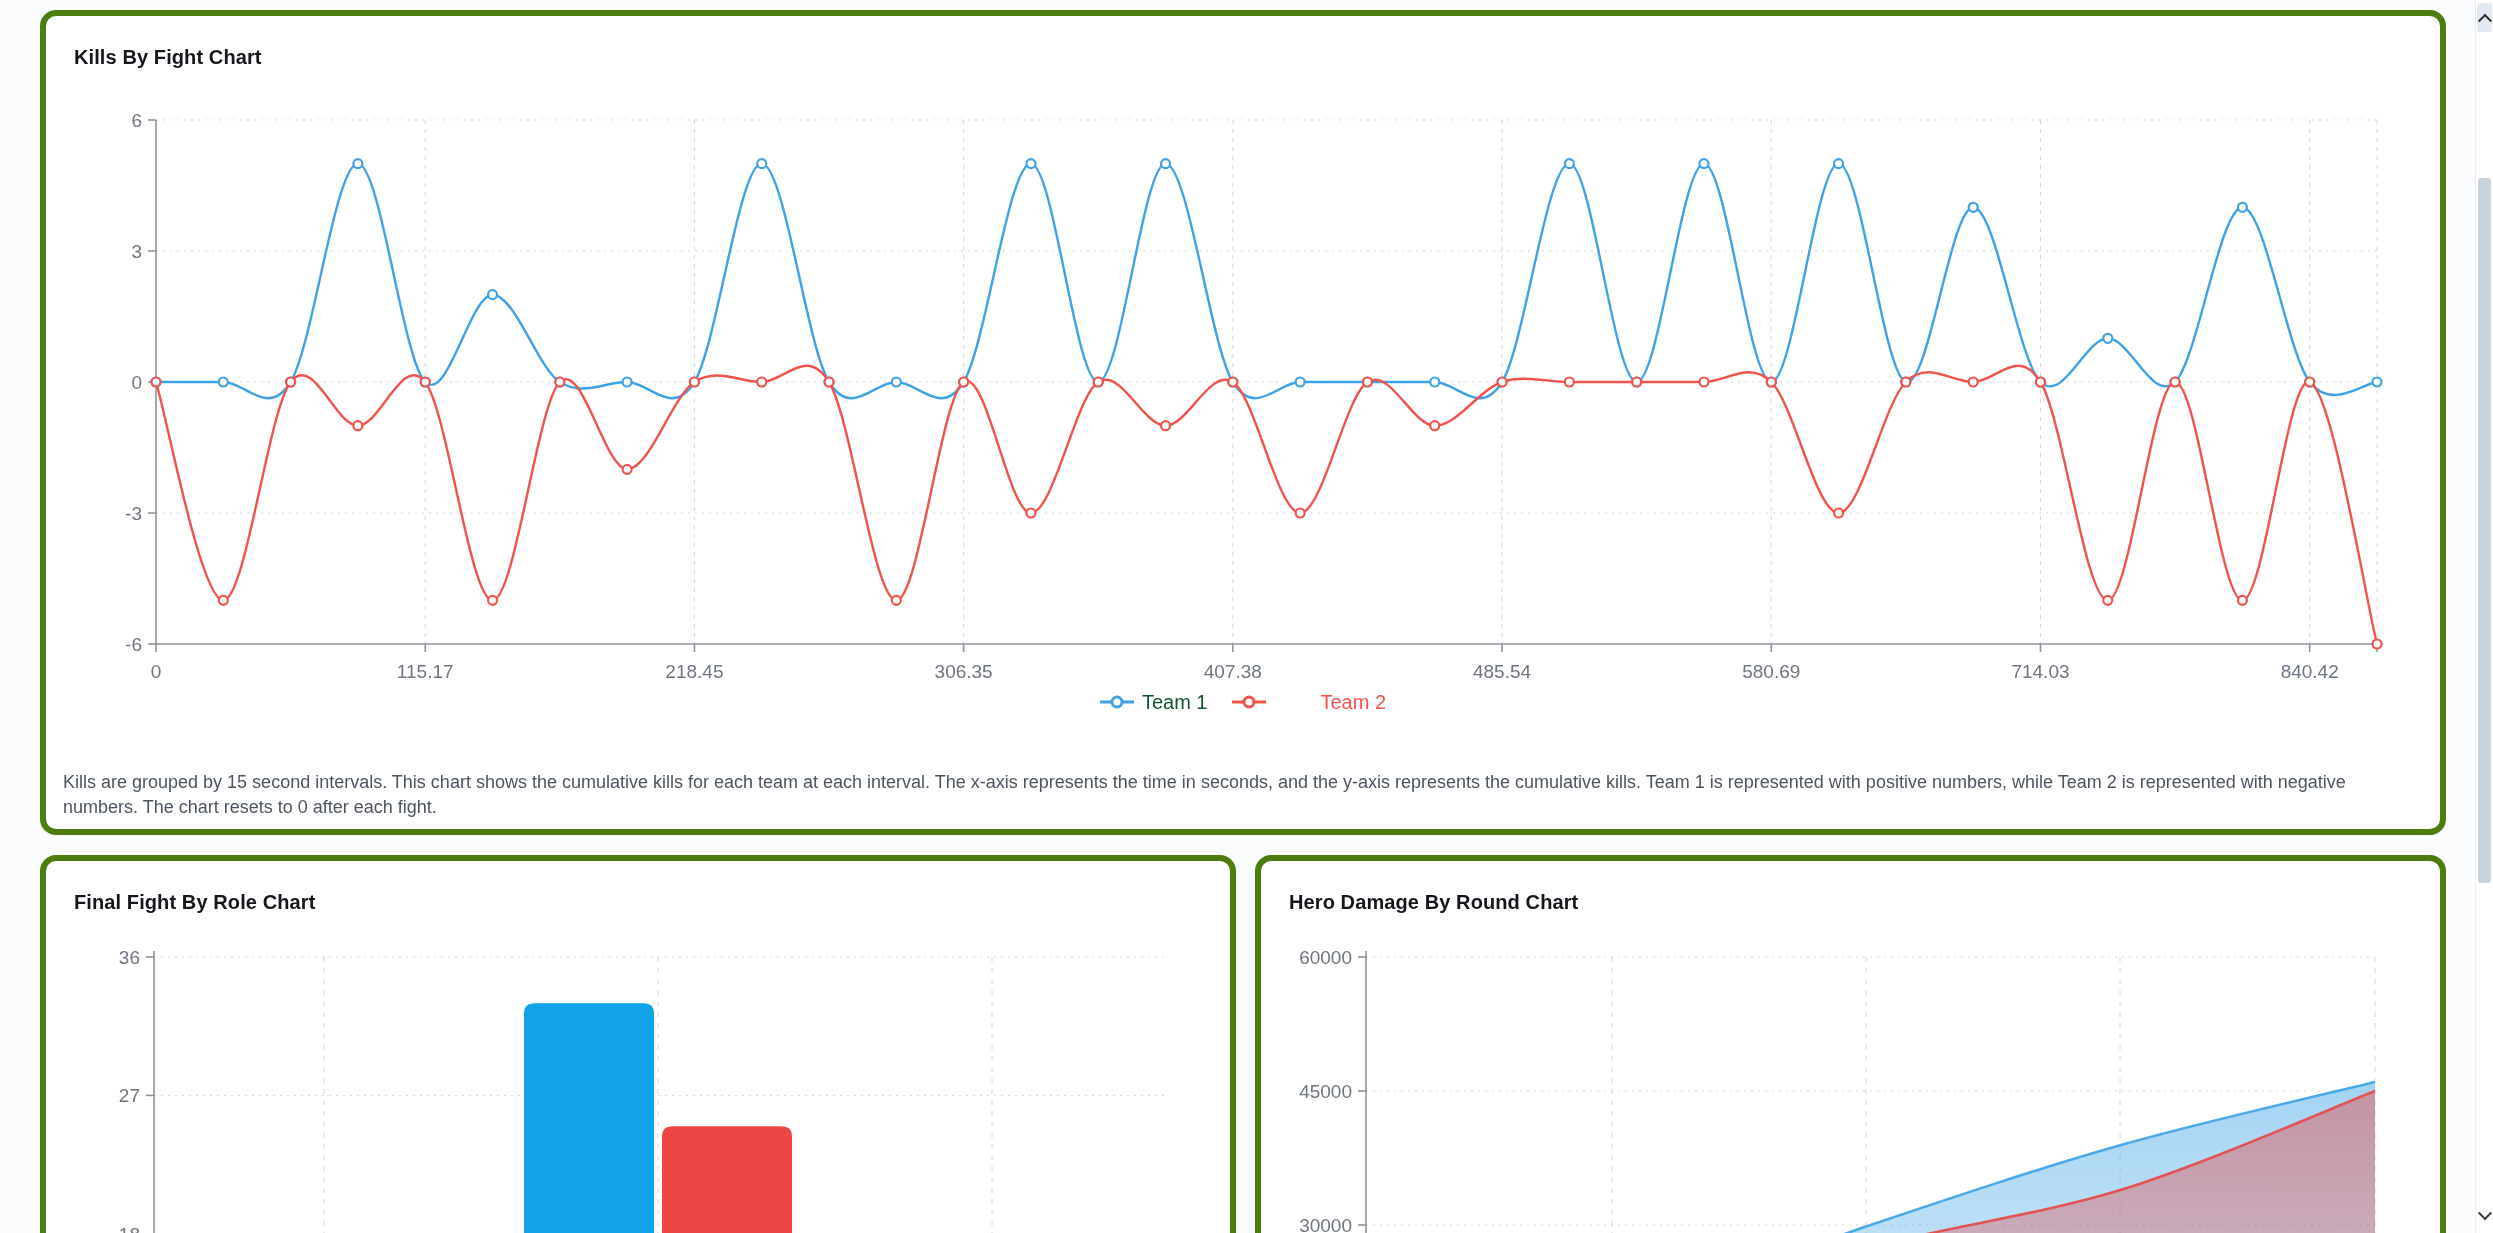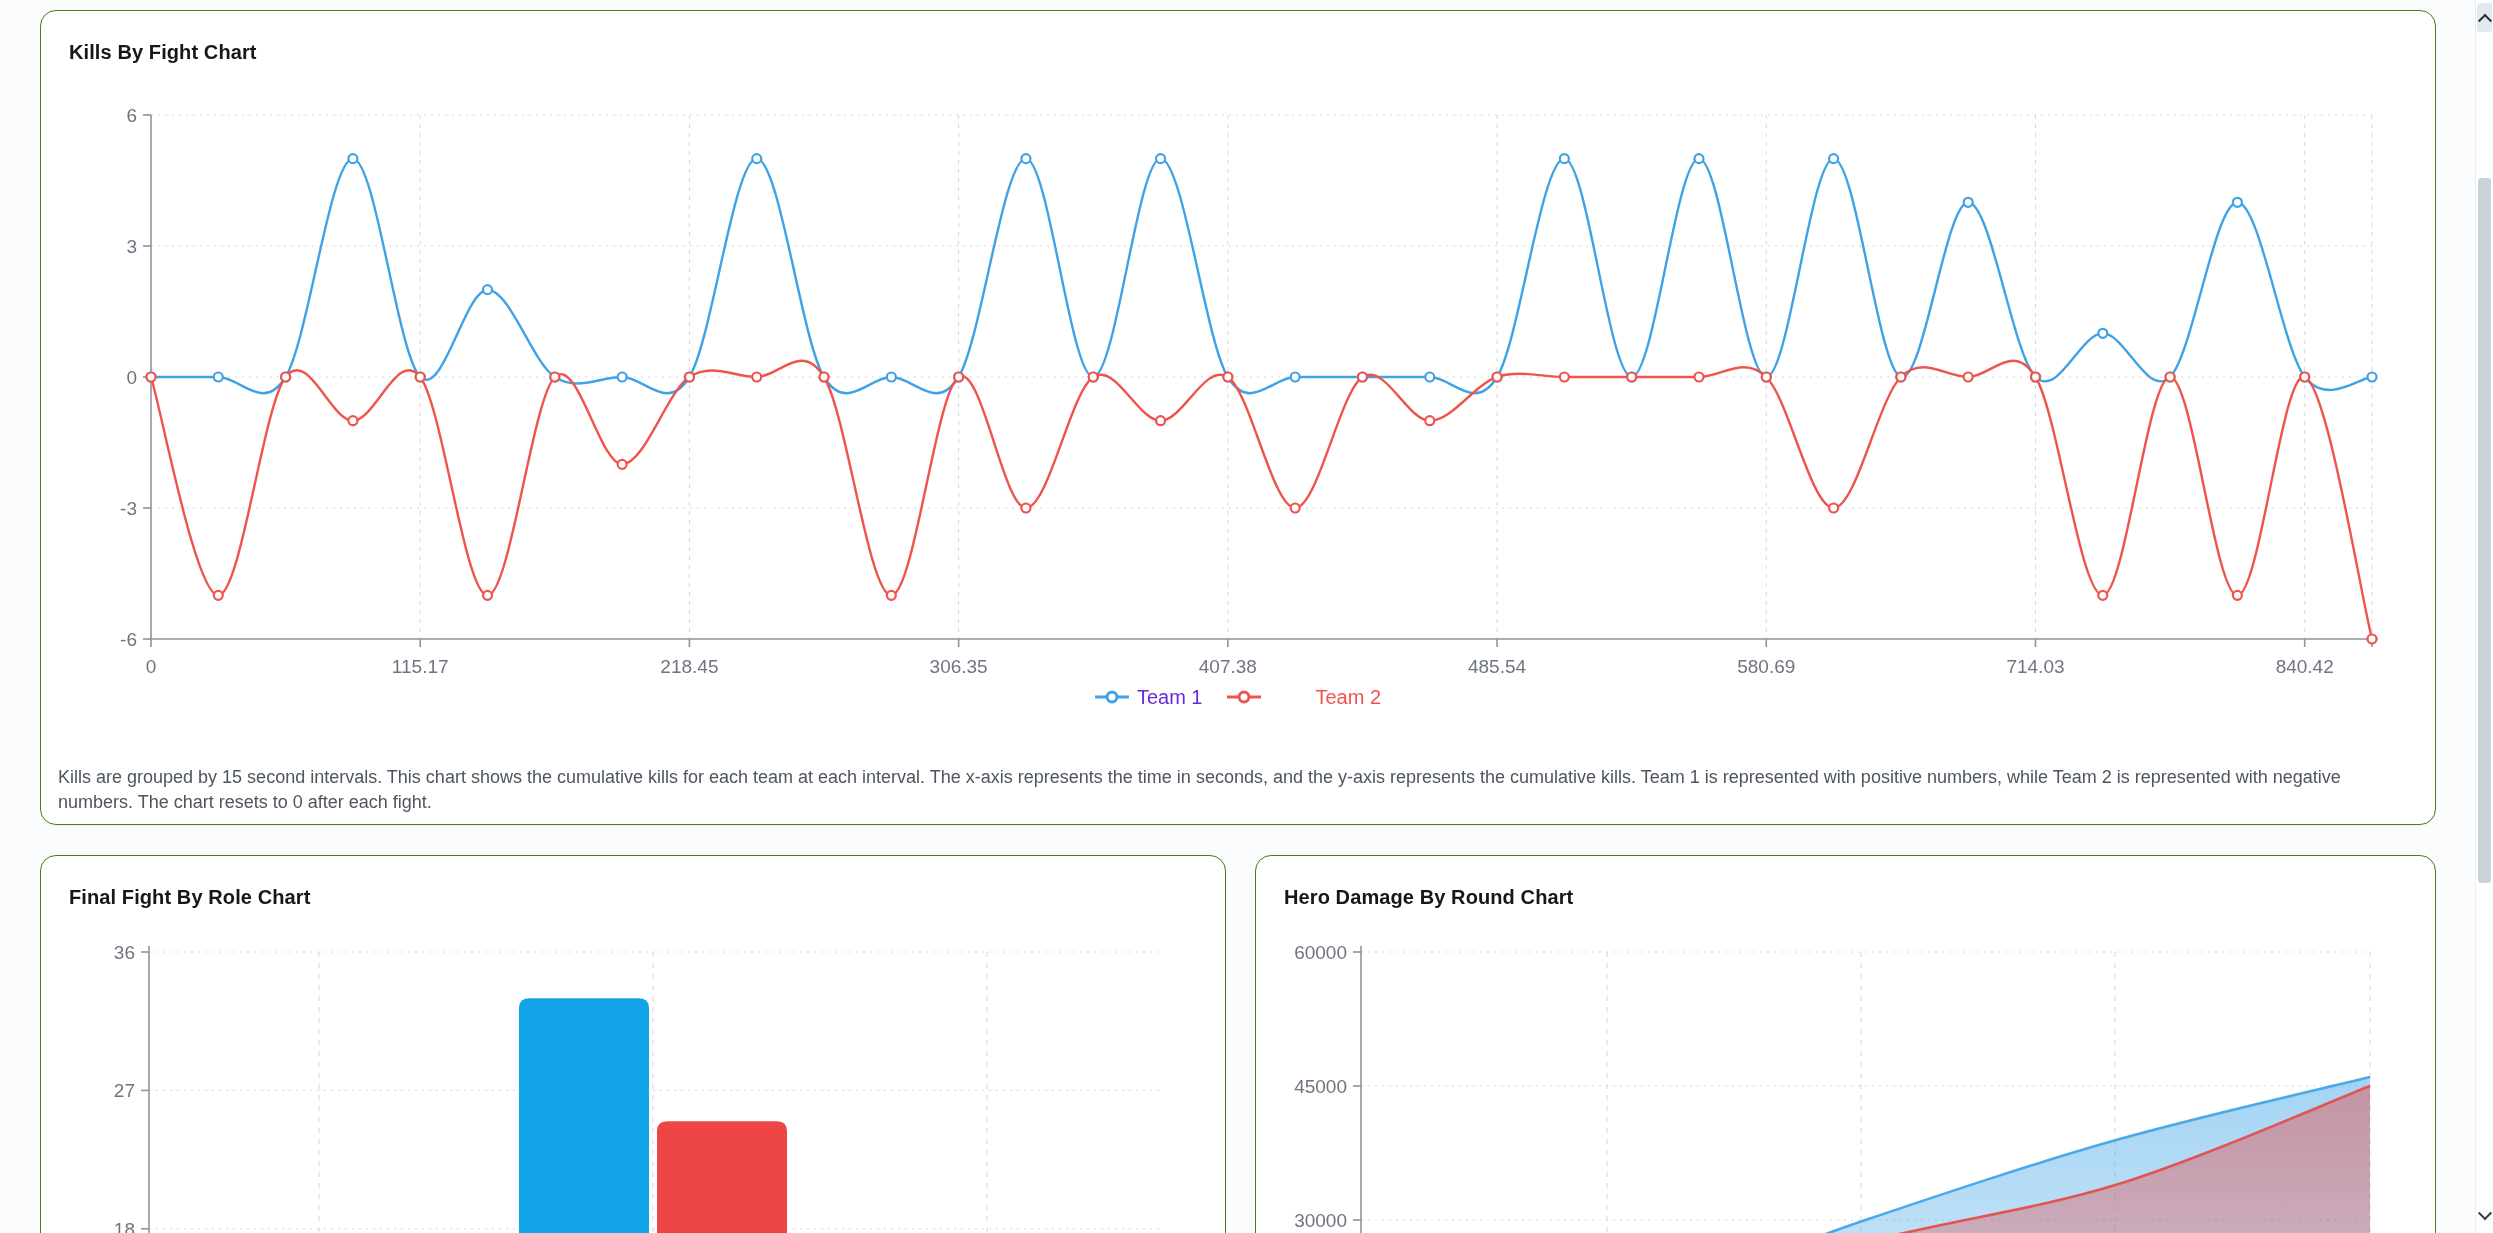--- a/index.html
+++ b/index.html
@@ -1,17 +1,17 @@
 <!DOCTYPE html>
 <html><head>
 <meta charset="utf-8">
 <style>
   html,body{margin:0;padding:0;background:#fbfcfd;font-family:"Liberation Sans",sans-serif;}
   #viewport{position:relative;width:2493px;height:1233px;overflow:hidden;background:#fbfcfd;}
-  .card{position:absolute;background:#ffffff;border:1px solid #4d7c0f;border-radius:16px;box-shadow:0 1px 3px rgba(16,24,40,.04);}
+  .card{position:absolute;background:#ffffff;border:6px solid #4d7c0f;border-radius:16px;box-shadow:0 1px 3px rgba(16,24,40,.04);}
   #card1{left:40px;top:10px;width:2394px;height:813px;}
   #card2{left:40px;top:855px;width:1184px;height:430px;}
   #card3{left:1255px;top:855px;width:1179px;height:430px;}
   .card-title{position:absolute;left:28px;top:30px;margin:0;font-size:20px;font-weight:700;color:#14171c;letter-spacing:.1px;}
   .chart-svg{position:absolute;left:0;top:0;}
   .legend{position:absolute;left:0;top:671px;width:100%;display:flex;justify-content:center;align-items:center;gap:24px;height:30px;}
   .legend-item{display:flex;align-items:center;gap:8px;cursor:pointer;font-size:20px;}
   .desc{position:absolute;left:17px;top:736px;width:2338px;font-size:18px;line-height:25px;color:#4d5560;}
   
   .sb{position:absolute;right:0;top:0;width:17px;height:100%;background:#ffffff;border-left:1px solid #ededf0;}
@@ -152,21 +152,21 @@
           <circle cx="2263.6969696969695" cy="366" r="4.5" fill="#ffffff" stroke="#ef544c" stroke-width="2.2"></circle>
           <circle cx="2331" cy="628.02" r="4.5" fill="#ffffff" stroke="#ef544c" stroke-width="2.2"></circle>
         </g>
       </svg>
     <div class="legend">
       <div class="legend-item">
         <svg class="legend-ic" width="34" height="14">
             <line x1="0" y1="7" x2="34" y2="7" stroke="#3fa2e6" stroke-width="3.2"></line>
             <circle cx="17" cy="7" r="5" fill="#ffffff" stroke="#3fa2e6" stroke-width="3"></circle>
           </svg>
-        <span style="color: #6d28d9;">Team 1</span>
+        <span style="color: #14532d;">Team 1</span>
       </div>
       <div class="legend-item">
         <svg class="legend-ic" width="34" height="14">
             <line x1="0" y1="7" x2="34" y2="7" stroke="#ef544c" stroke-width="3.2"></line>
             <circle cx="17" cy="7" r="5" fill="#ffffff" stroke="#ef544c" stroke-width="3"></circle>
           </svg>
         <span style="color: rgb(239, 84, 76); margin-left: 47px;">Team 2</span>
       </div>
     </div>
     <p class="desc">Kills are grouped by 15 second intervals. This chart shows the cumulative kills for each team at each interval. The x-axis represents the time in seconds, and the y-axis represents the cumulative kills. Team 1 is represented with positive numbers, while Team 2 is represented with negative numbers. The chart resets to 0 after each fight.</p>

